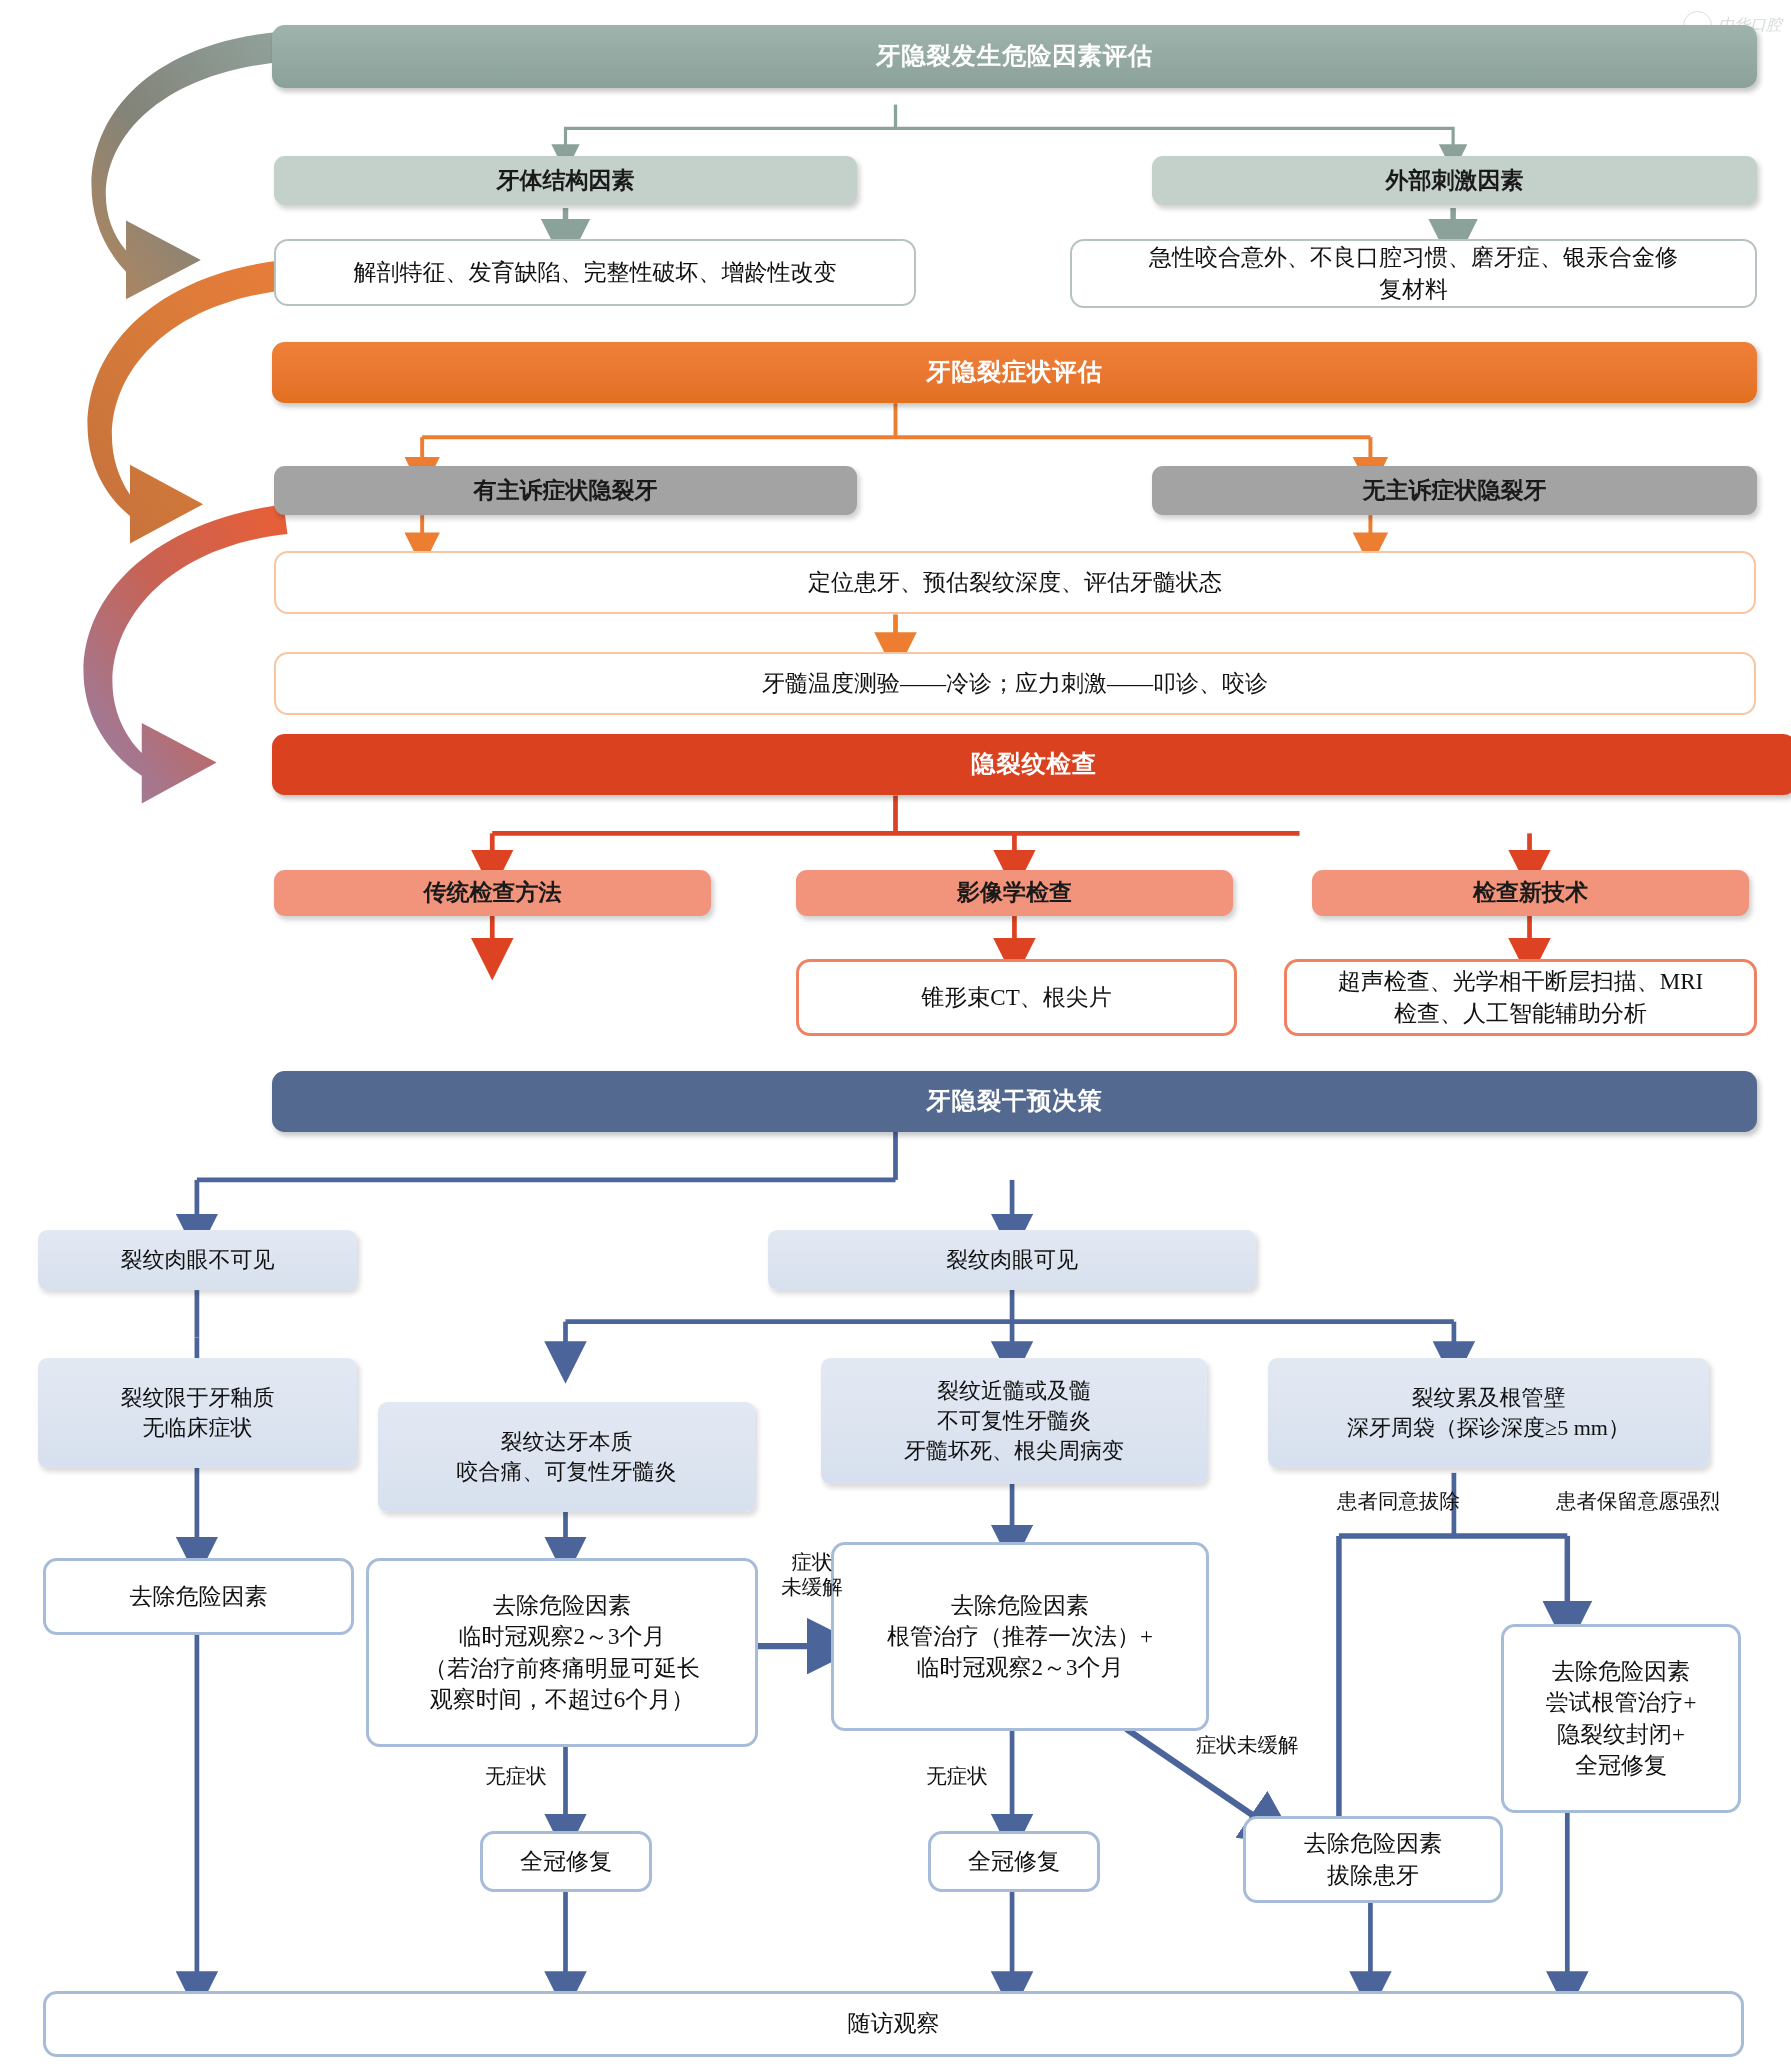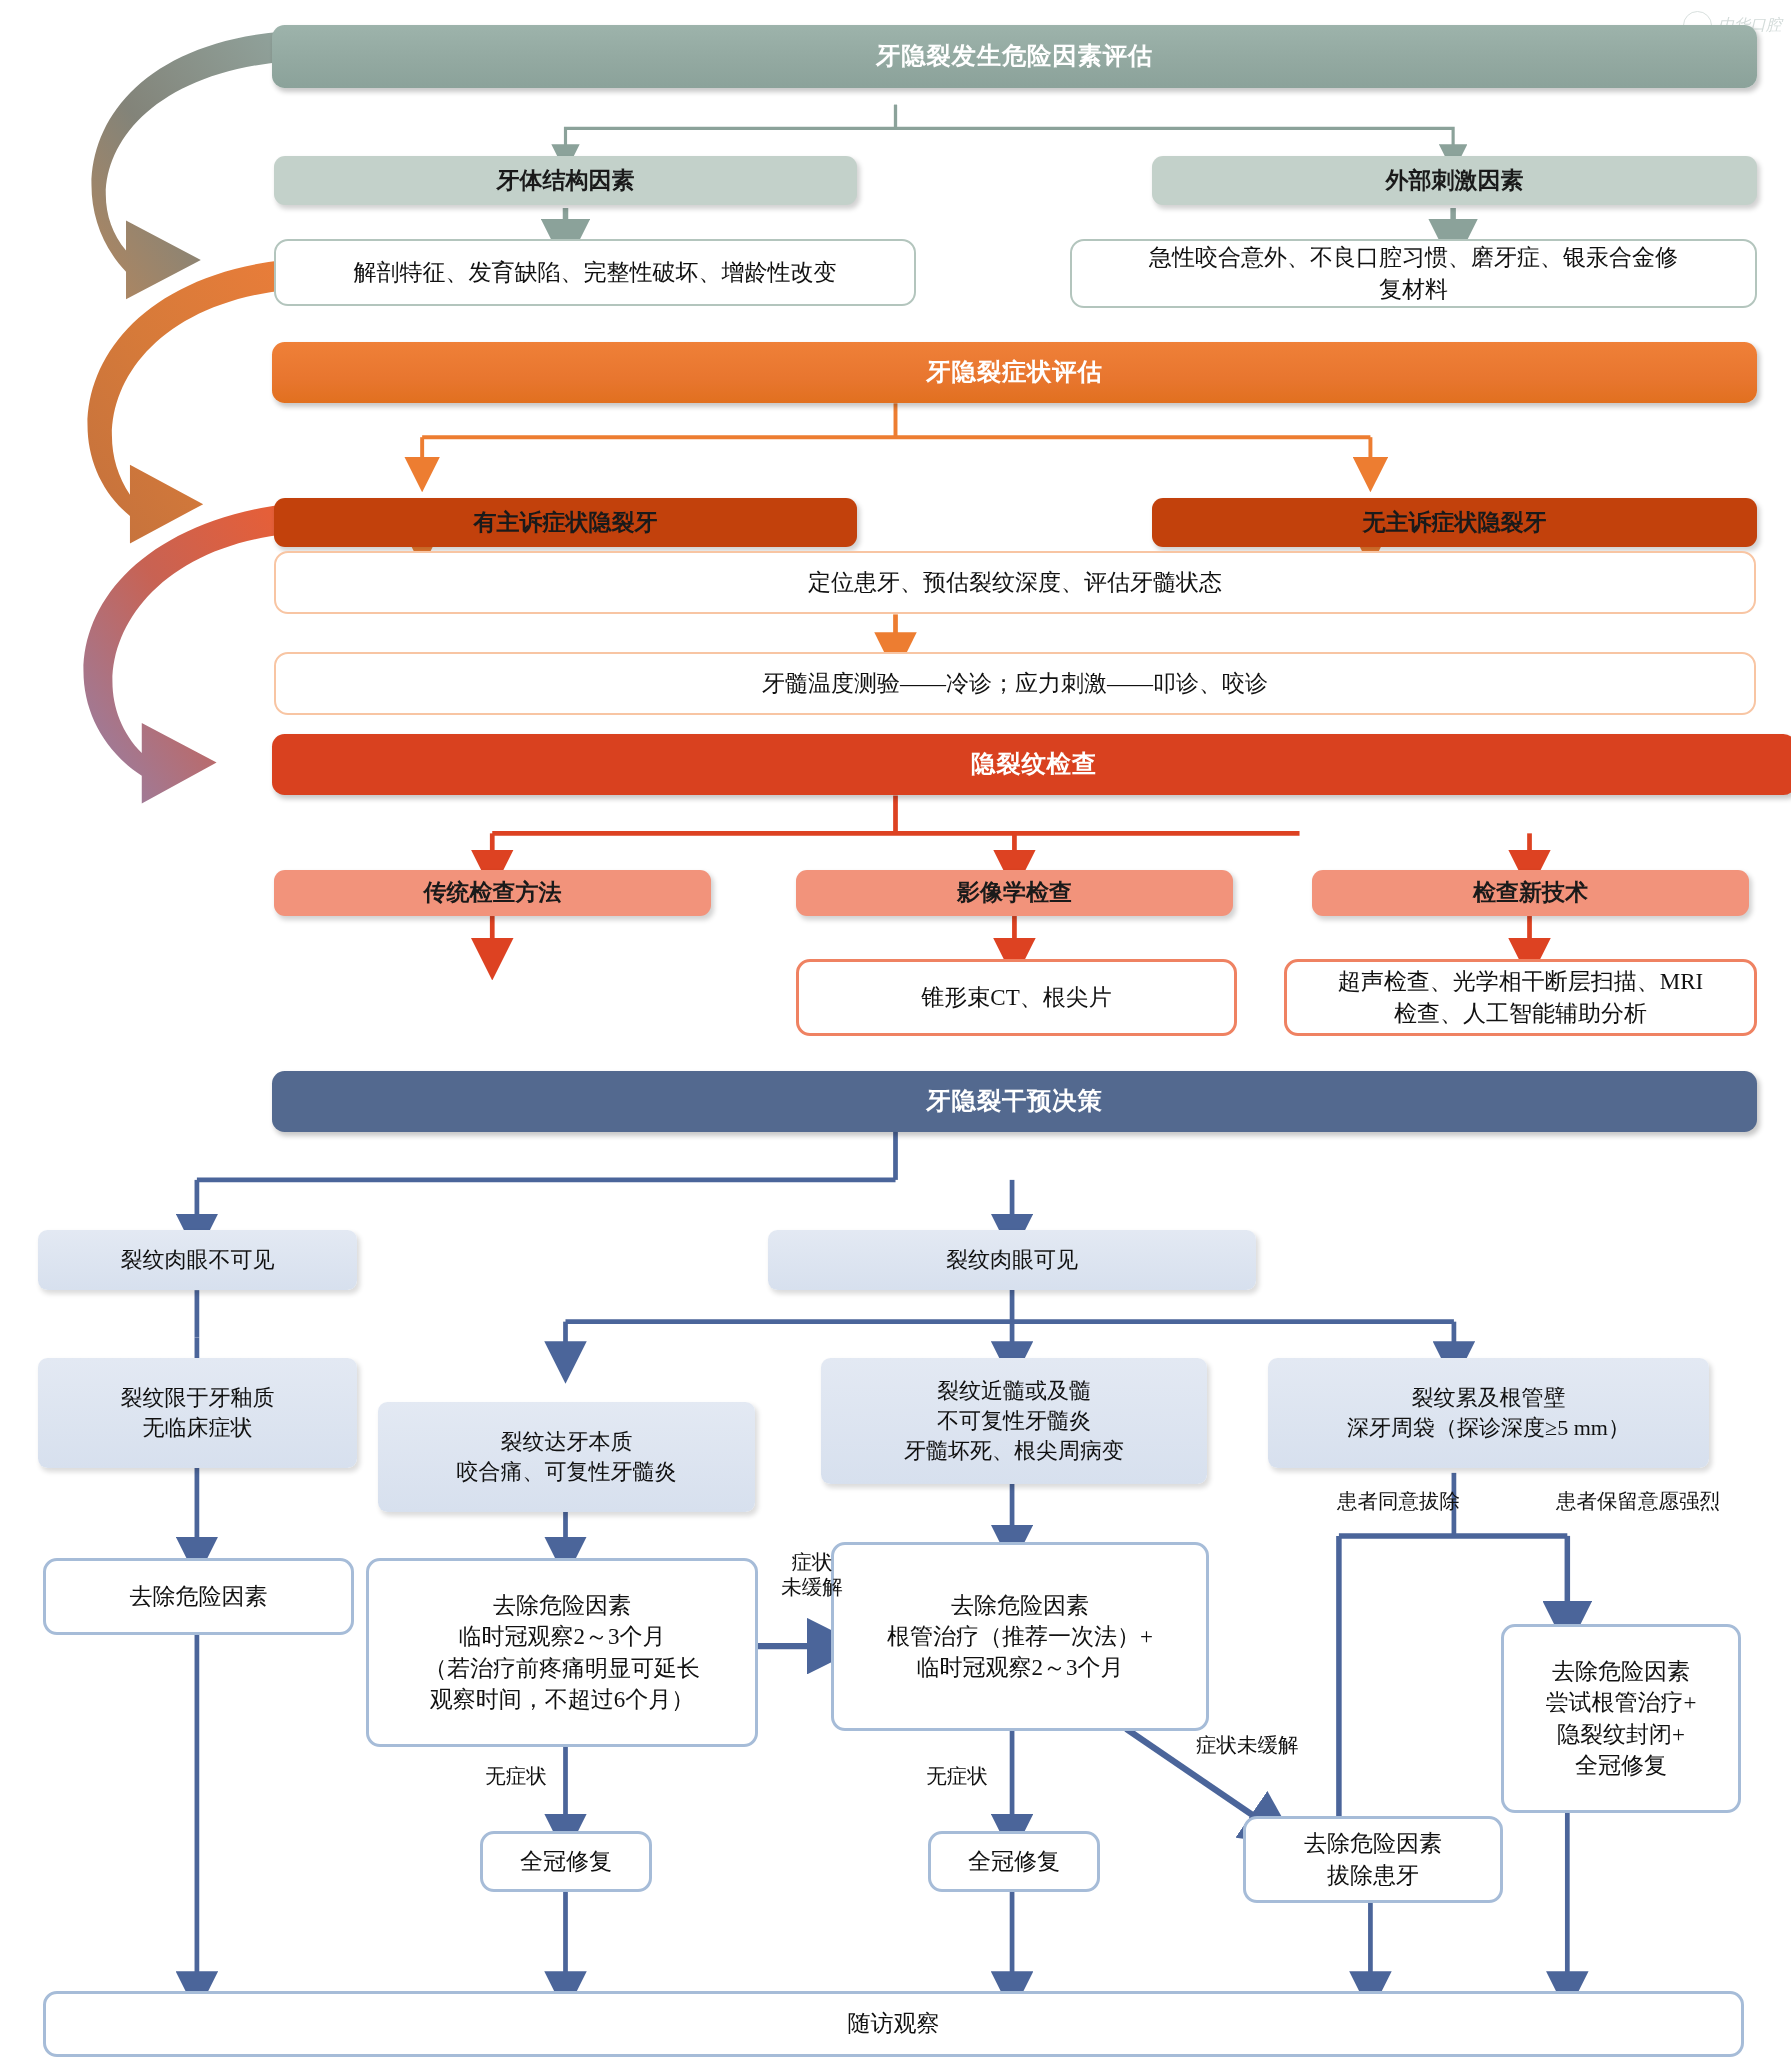--- a/index.html
+++ b/index.html
@@ -15,21 +15,21 @@
           letter-spacing:0.8px;box-shadow:2.4px 3.9px 5.5px rgba(0,0,0,.22);}
   .banner-green{background:linear-gradient(180deg,#9db3ab 0%,#93a9a1 55%,#8ba29a 100%);}
   .banner-orange{background:linear-gradient(180deg,#ef8038 0%,#e8762f 60%,#e1701f 100%);}
   .banner-red{background:linear-gradient(180deg,#df4a2a 0%,#d8402218 0%,#d94426 100%);background:#d9411f;}
   .banner-blue{background:#53698f;}
 
   
   .pill{border-radius:11px;font-size:23px;color:#1a1a1a;
         box-shadow:2.4px 3.9px 5.5px rgba(0,0,0,.18);font-weight:bold;}
   .pill-green{background:#c3d1ca;}
-  .pill-peach{background:#c2410c;margin-top:32px;}
+  .pill-peach{background:#a3a3a3;}
   .pill-salmon{background:#f2937b;}
 
   
   .out{background:#fff;border-radius:14px;font-size:23px;color:#111;}
   .out-green{border:2.4px solid #b3c5bd;}
   .out-orange{border:2.4px solid #f8c5a3;}
   .out-salmon{border:3.2px solid #ef8262;}
   .out-blue{border:3.9px solid #a6bcd8;}
 
   

